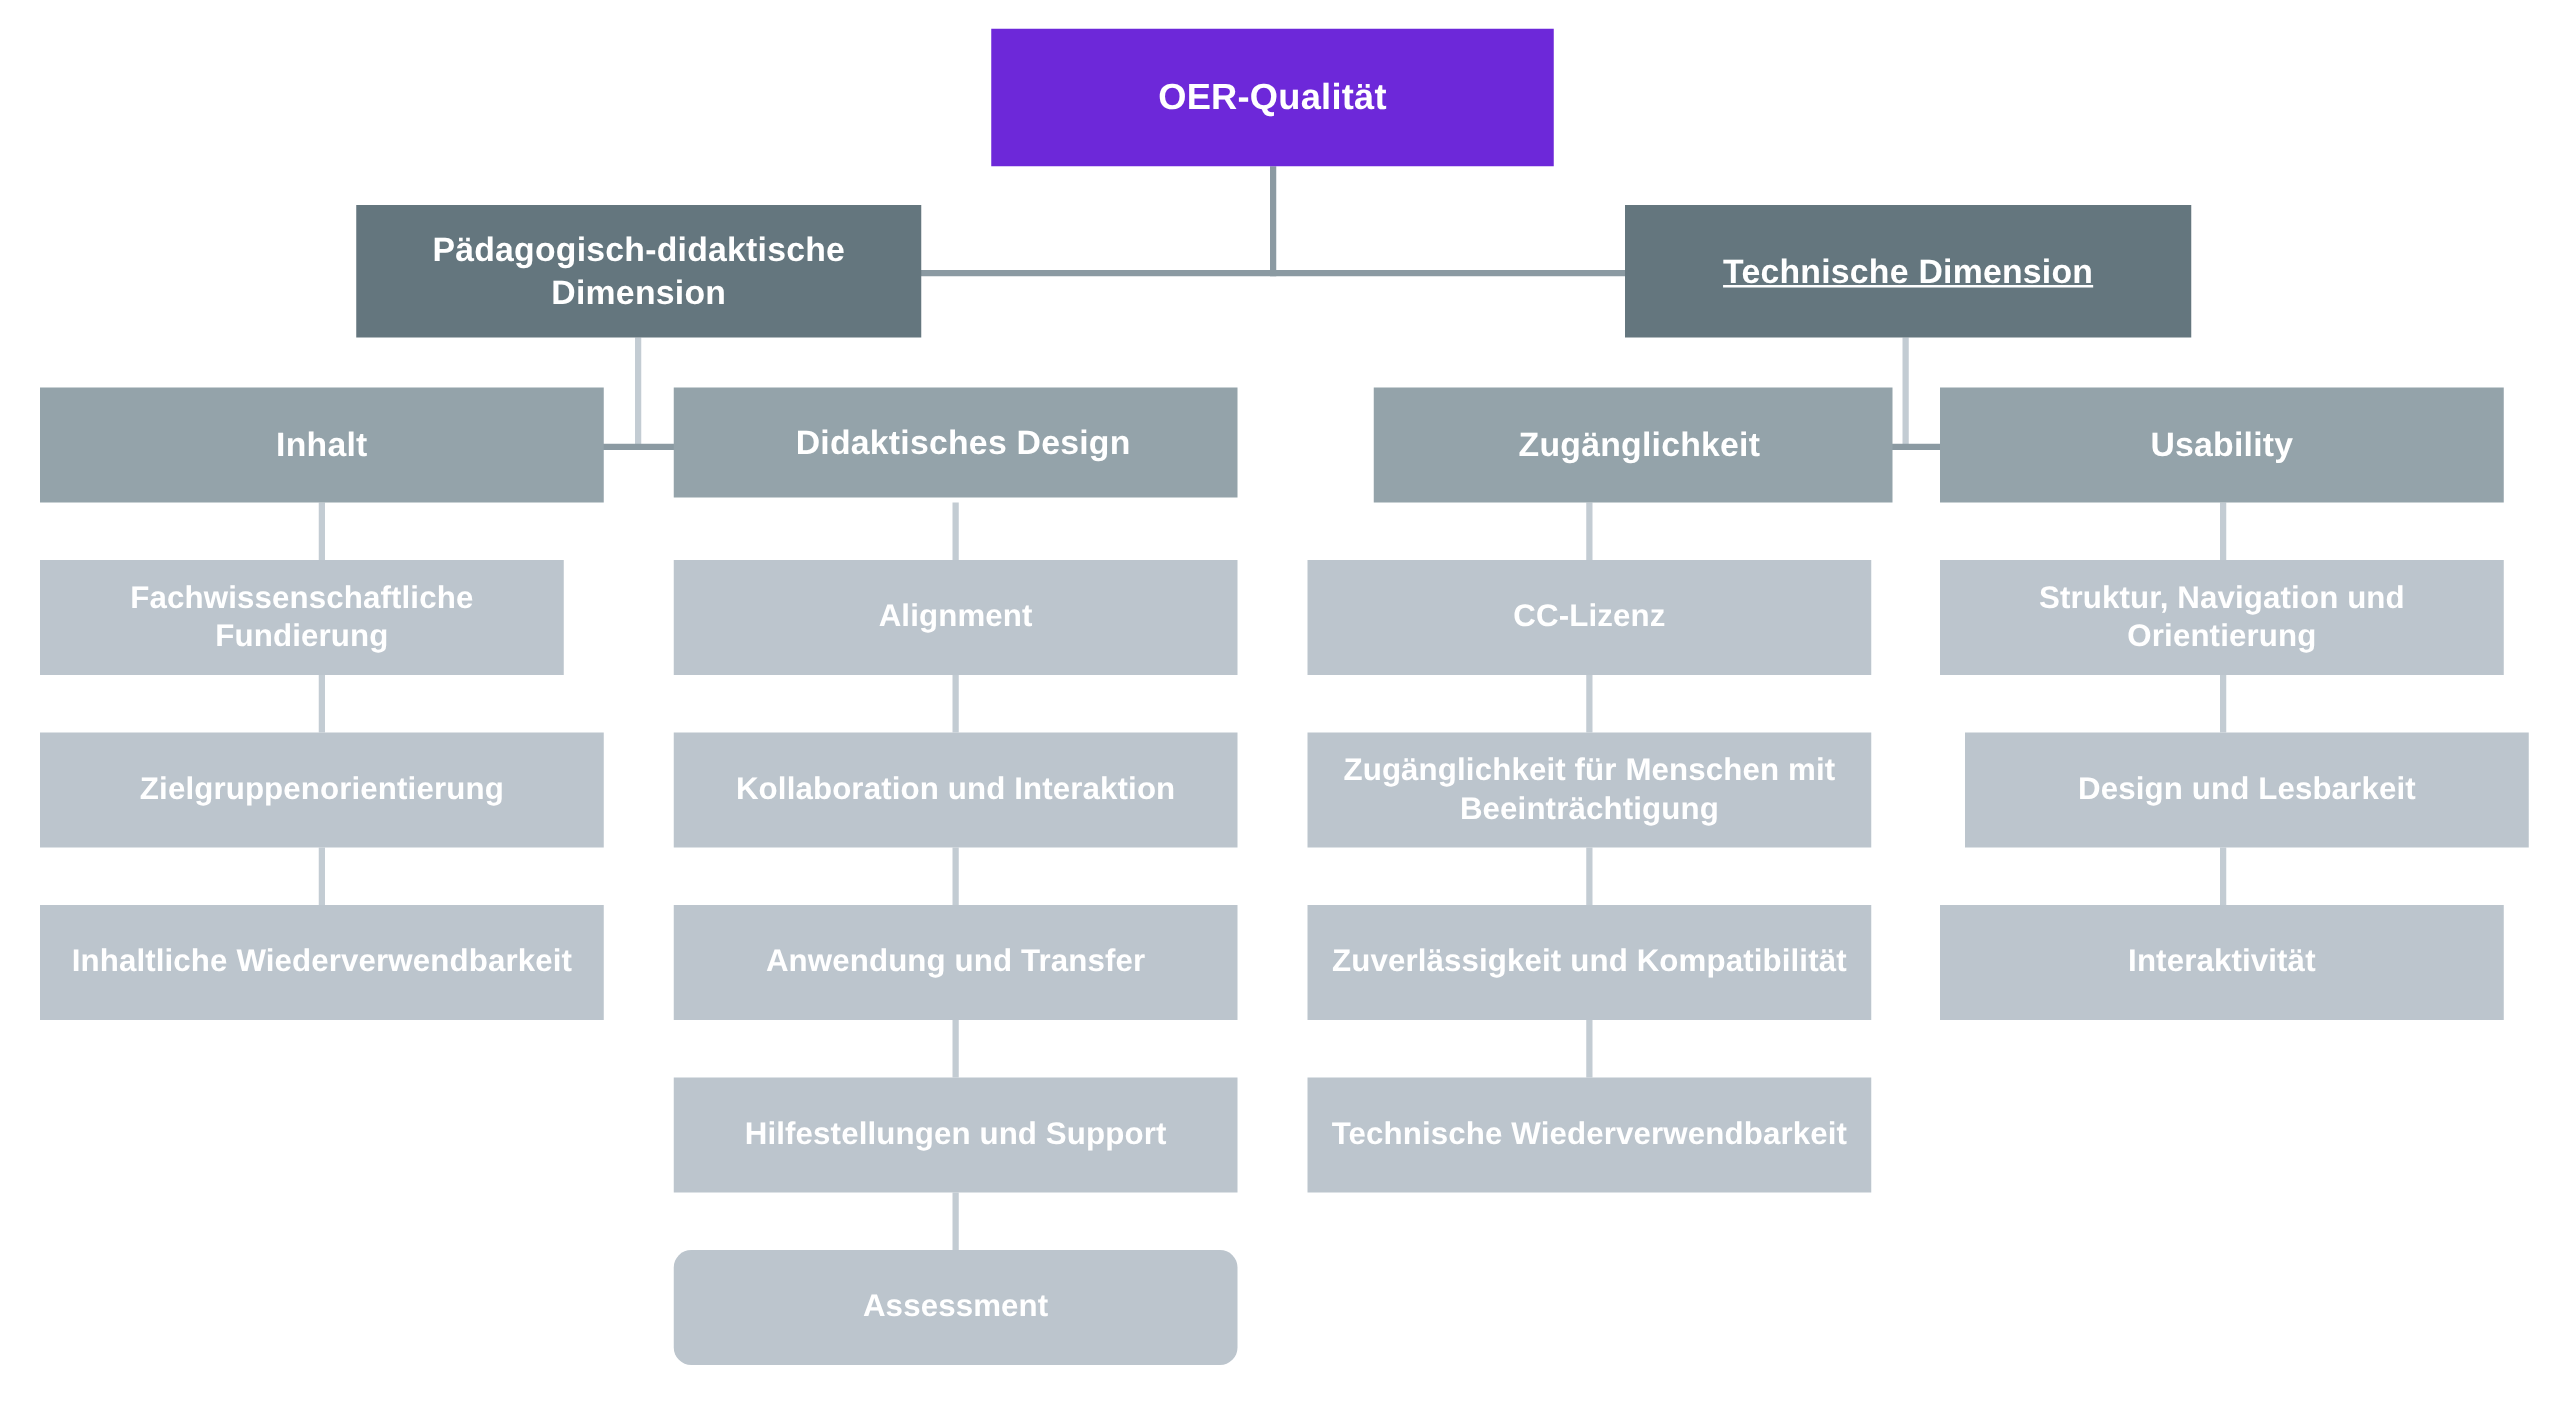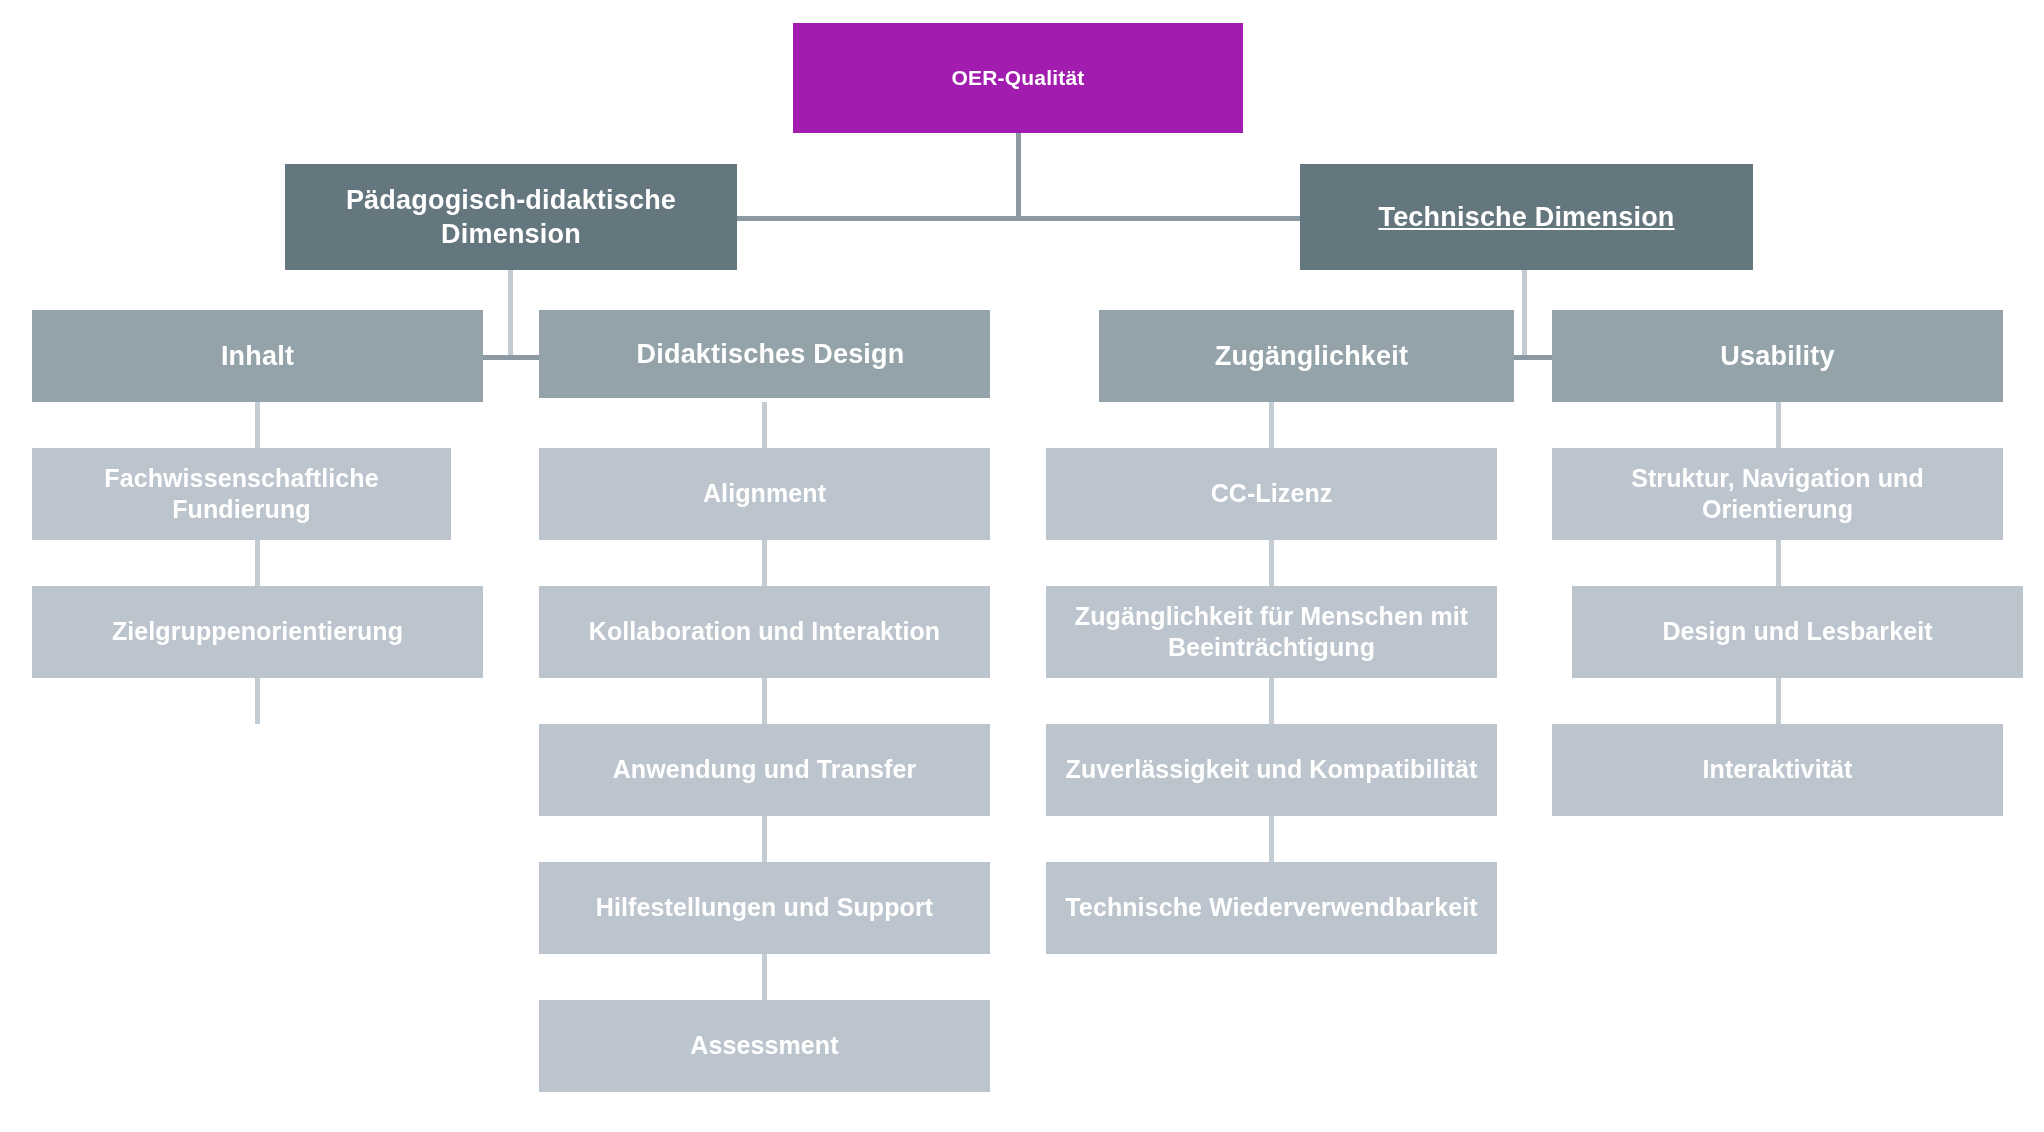--- a/index.html
+++ b/index.html
@@ -24,22 +24,22 @@
     align-items: center;
     justify-content: center;
     text-align: center;
     color: #ffffff;
     font-weight: bold;
     line-height: 1.26;
     padding: 4px 10px;
     z-index: 3;
   }
   .node-root {
-    background: #a21caf;
-    font-size: 21px;
+    background: #6d28d9;
+    font-size: 29px;
     letter-spacing: 0.2px;
   }
   .node-dim {
     background: #64767e;
     font-size: 27px;
     letter-spacing: 0.2px;
   }
   .node-cat {
     background: #94a3aa;
     font-size: 27px;
@@ -97,26 +97,27 @@
   <div class="node node-dim" style="left:285px; top:164px; width:452px; height:106px;">Pädagogisch-didaktische Dimension</div>
   <div class="node node-dim" style="left:1300px; top:164px; width:453px; height:106px;text-decoration:underline;">Technische Dimension</div>
 
   <div class="node node-cat" style="left:32px; top:310px; width:451px; height:92px;">Inhalt</div>
   <div class="node node-cat" style="left:539px; top:310px; width:451px; height:88px;padding-left:22px;">Didaktisches Design</div>
   <div class="node node-cat" style="left:1099px; top:310px; width:415px; height:92px;padding-left:20px;">Zugänglichkeit</div>
   <div class="node node-cat" style="left:1552px; top:310px; width:451px; height:92px;">Usability</div>
 
   <div class="node node-leaf" style="left:32px; top:448px; width:419px; height:92px;">Fachwissenschaftliche Fundierung</div>
   <div class="node node-leaf" style="left:32px; top:586px; width:451px; height:92px;text-align:right;">Zielgruppenorientierung</div>
+  <div class="node node-leaf" style="left:32px; top:724px; width:451px; height:92px;">Inhaltliche Wiederverwendbarkeit</div>
 
   <div class="node node-leaf" style="left:539px; top:448px; width:451px; height:92px;">Alignment</div>
   <div class="node node-leaf" style="left:539px; top:586px; width:451px; height:92px;">Kollaboration und Interaktion</div>
   <div class="node node-leaf" style="left:539px; top:724px; width:451px; height:92px;">Anwendung und Transfer</div>
   <div class="node node-leaf" style="left:539px; top:862px; width:451px; height:92px;">Hilfestellungen und Support</div>
-  <div class="node node-leaf" style="left:539px; top:1000px; width:451px; height:92px;">Assessment</div>
+  <div class="node node-leaf" style="left:539px; top:1000px; width:451px; height:92px;border-radius:14px;">Assessment</div>
 
   <div class="node node-leaf" style="left:1046px; top:448px; width:451px; height:92px;">CC-Lizenz</div>
   <div class="node node-leaf" style="left:1046px; top:586px; width:451px; height:92px;">Zugänglichkeit für Menschen mit Beeinträchtigung</div>
   <div class="node node-leaf" style="left:1046px; top:724px; width:451px; height:92px;">Zuverlässigkeit und Kompatibilität</div>
   <div class="node node-leaf" style="left:1046px; top:862px; width:451px; height:92px;">Technische Wiederverwendbarkeit</div>
 
   <div class="node node-leaf" style="left:1552px; top:448px; width:451px; height:92px;">Struktur, Navigation und Orientierung</div>
   <div class="node node-leaf" style="left:1572px; top:586px; width:451px; height:92px;">Design und Lesbarkeit</div>
   <div class="node node-leaf" style="left:1552px; top:724px; width:451px; height:92px;">Interaktivität</div>
 

